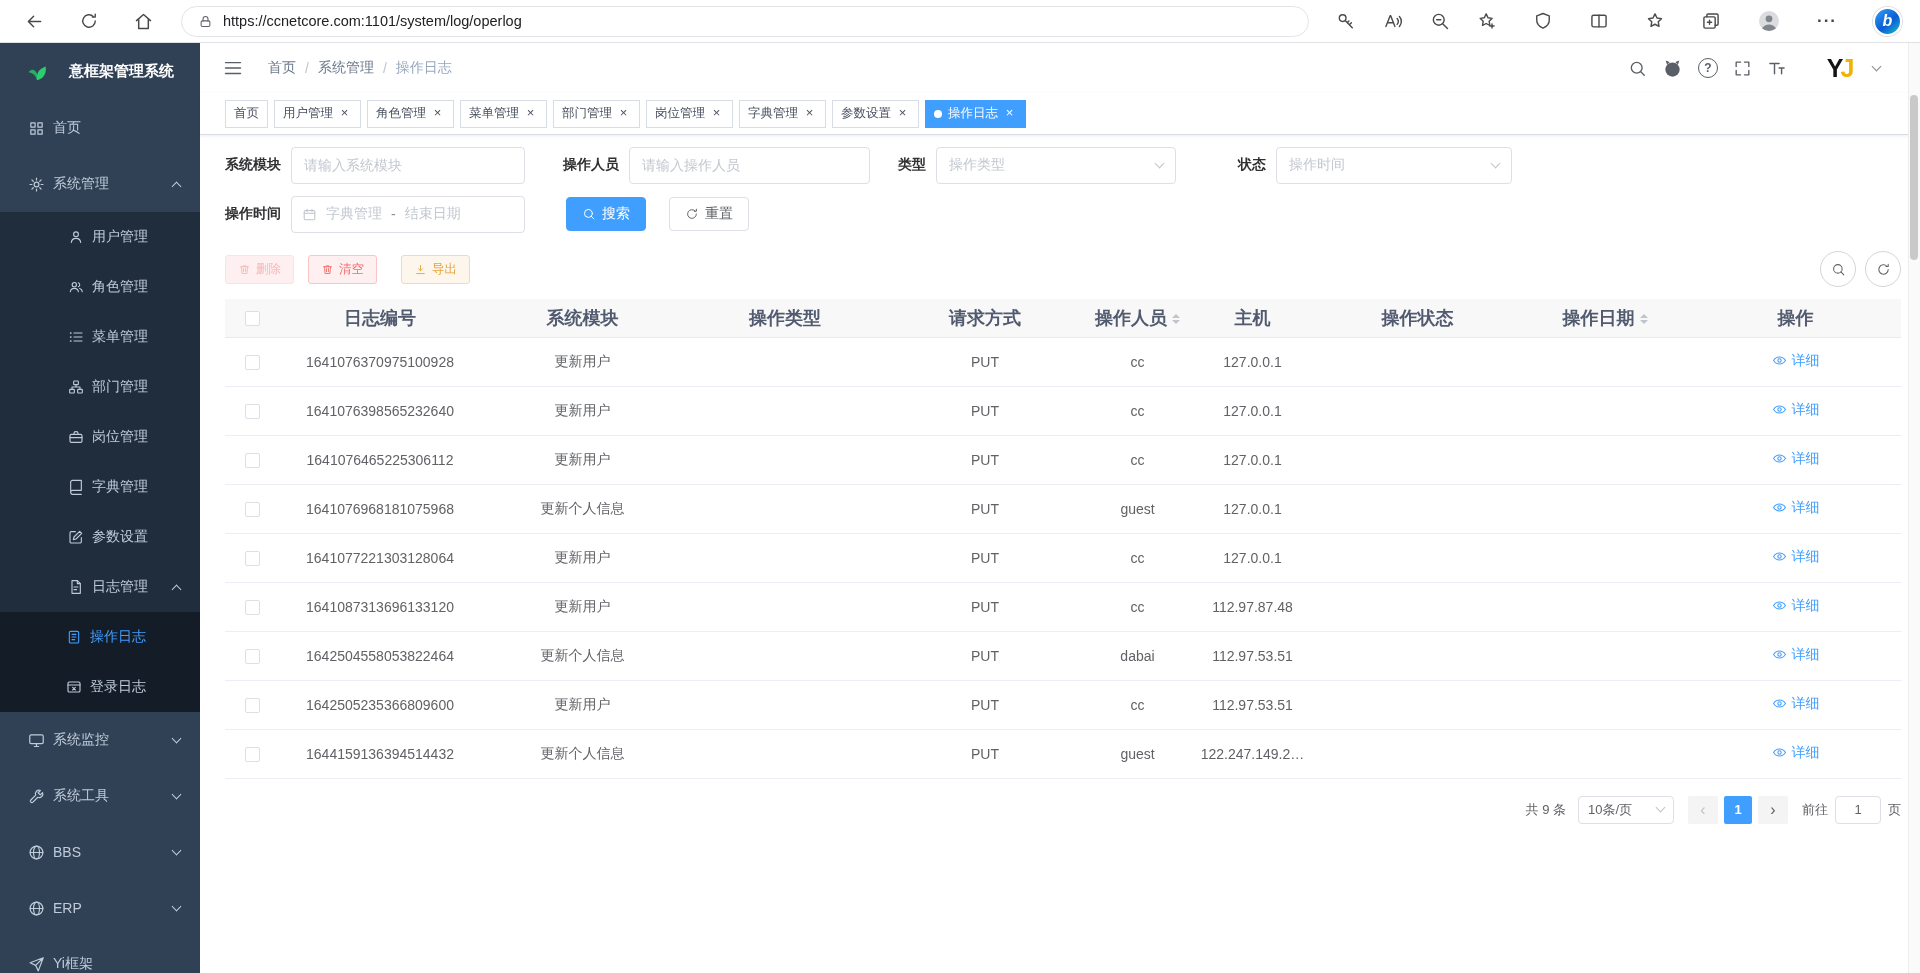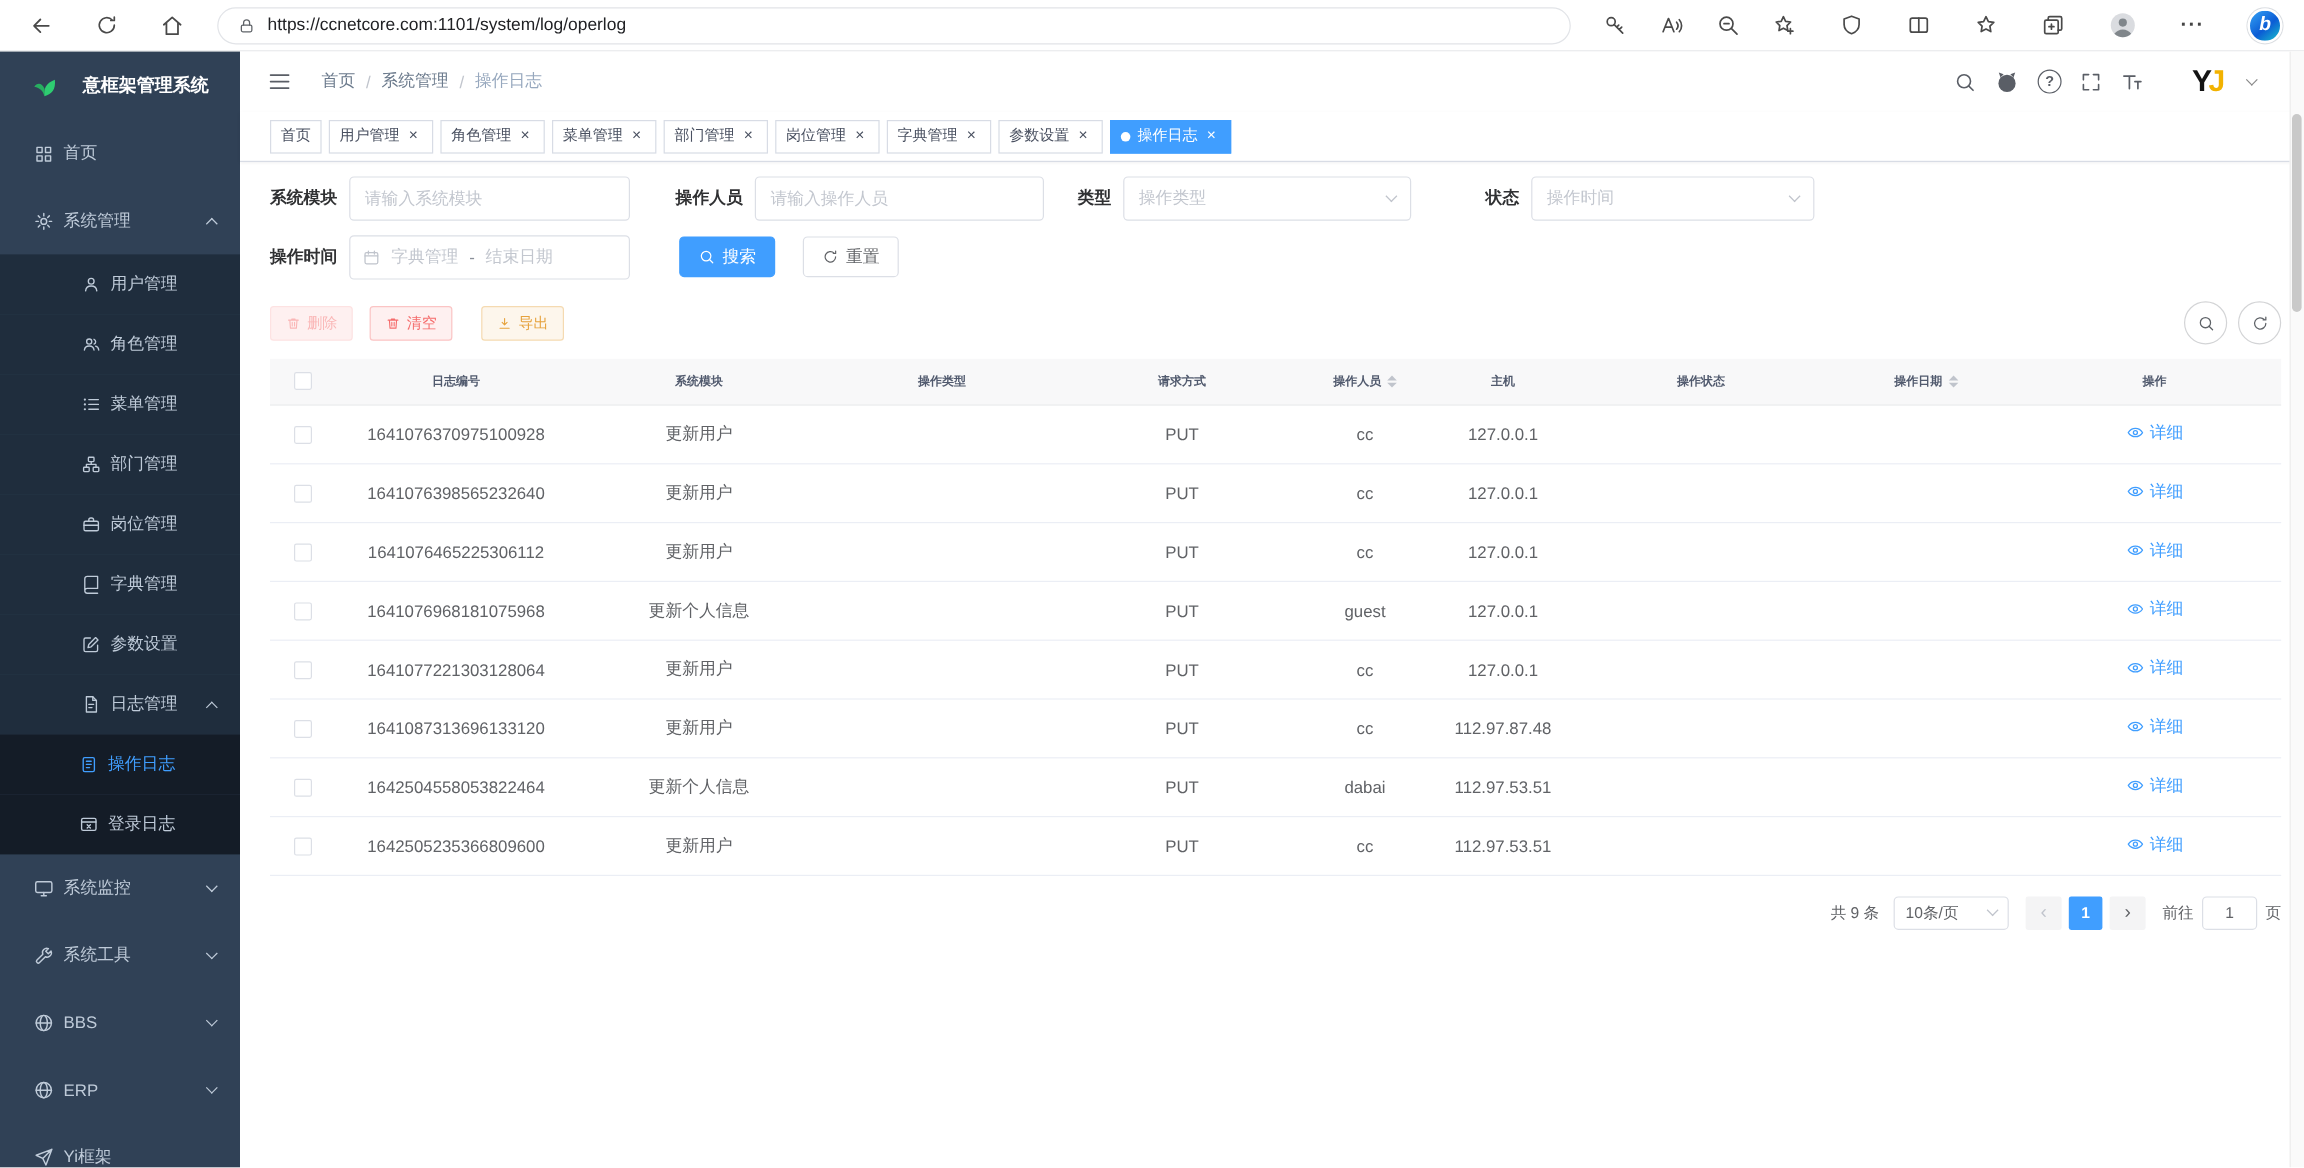--- a/index.html
+++ b/index.html
@@ -93,21 +93,21 @@
   display:inline-fl0ex; display:inline-flex; align-items:center; gap:5px; border:1px solid; cursor:pointer; }
 .b-del { color:#fab6b6; background:#fef0f0; border-color:#fde2e2; cursor:not-allowed; }
 .b-clear { color:#f56c6c; background:#fef0f0; border-color:#fbc4c4; }
 .b-export { color:#e6a23c; background:#fdf6ec; border-color:#f5dab1; }
 .utils { margin-left:auto; display:flex; align-items:center; }
 .circle-btn { width:36px; height:36px; border:1px solid #d3d4d6; border-radius:50%; color:#5f6368;
   display:inline-flex; align-items:center; justify-content:center; cursor:pointer; background:#fff; }
 
 
 .tbl { width:1676px; margin:12px 0 0 25px; border-collapse:collapse; table-layout:fixed; }
-.tbl th { height:38px; background:#f8f8f9; font-size:10px; font-weight:bold; color:#515a6e;
+.tbl th { height:38px; background:#f8f8f9; font-size:18px; font-weight:bold; color:#515a6e;
   text-align:center; border-bottom:1px solid #e8eaec; white-space:nowrap; }
 .tbl td { height:49px; border-bottom:1px solid #ebeef5; font-size:14px; color:#606266;
   text-align:center; white-space:nowrap; overflow:hidden; text-overflow:ellipsis; }
 .cb { display:inline-block; width:15px; height:15px; border:1px solid #dcdfe6; border-radius:2px;
   background:#fff; vertical-align:middle; cursor:pointer; }
 .sorts { display:inline-flex; flex-direction:column; vertical-align:middle; margin-left:5px; cursor:pointer; }
 .s-up { border:4.5px solid transparent; border-bottom-color:#c0c4cc; margin-bottom:2px; }
 .s-dn { border:4.5px solid transparent; border-top-color:#c0c4cc; }
 .detail { color:#409eff; font-size:14px; display:inline-flex; align-items:center; gap:5px;
   cursor:pointer; text-decoration:none; }
@@ -717,20 +717,38 @@
               <td></td>
               <td><a class="detail">
                 <svg class="ic" width="15" height="15" viewBox="0 0 24 24" stroke-width="1.6">
                     <path d="M2.5 12S6 6.5 12 6.5 21.5 12 21.5 12 18 17.5 12 17.5 2.5 12 2.5 12z"></path>
                     <circle cx="12" cy="12" r="2.7"></circle>
                   </svg>
                 <span>详细</span>
                 </a></td>
             </tr>
 
+            <tr>
+              <td><span class="cb"></span></td>
+              <td>1644159136394514432</td>
+              <td>更新个人信息</td>
+              <td></td>
+              <td>PUT</td>
+              <td>guest</td>
+              <td>122.247.149.2…</td>
+              <td></td>
+              <td></td>
+              <td><a class="detail">
+                <svg class="ic" width="15" height="15" viewBox="0 0 24 24" stroke-width="1.6">
+                    <path d="M2.5 12S6 6.5 12 6.5 21.5 12 21.5 12 18 17.5 12 17.5 2.5 12 2.5 12z"></path>
+                    <circle cx="12" cy="12" r="2.7"></circle>
+                  </svg>
+                <span>详细</span>
+                </a></td>
+            </tr>
           </tbody>
       </table>
 
       <div class="pager">
         <span class="pg-total">共 9 条</span>
         <div class="pg-size">
             <span>10条/页</span>
             <i class="chev2"></i>
           </div>
         <span class="pg-prev">‹</span>

